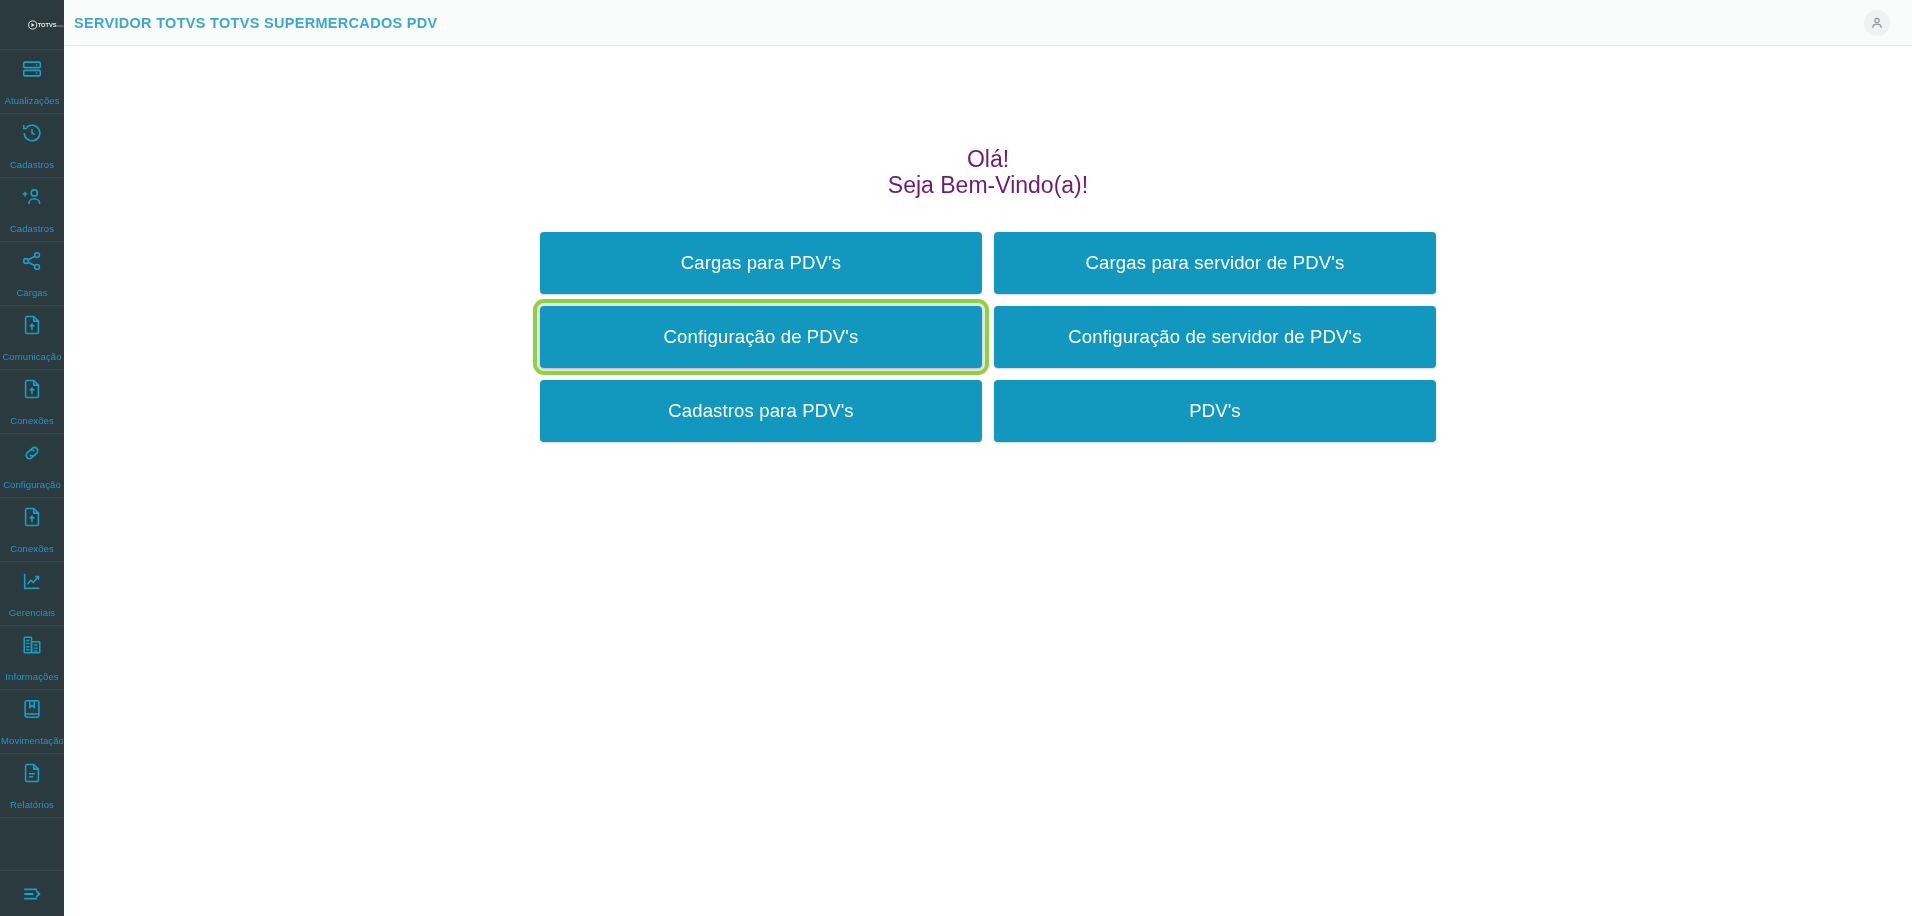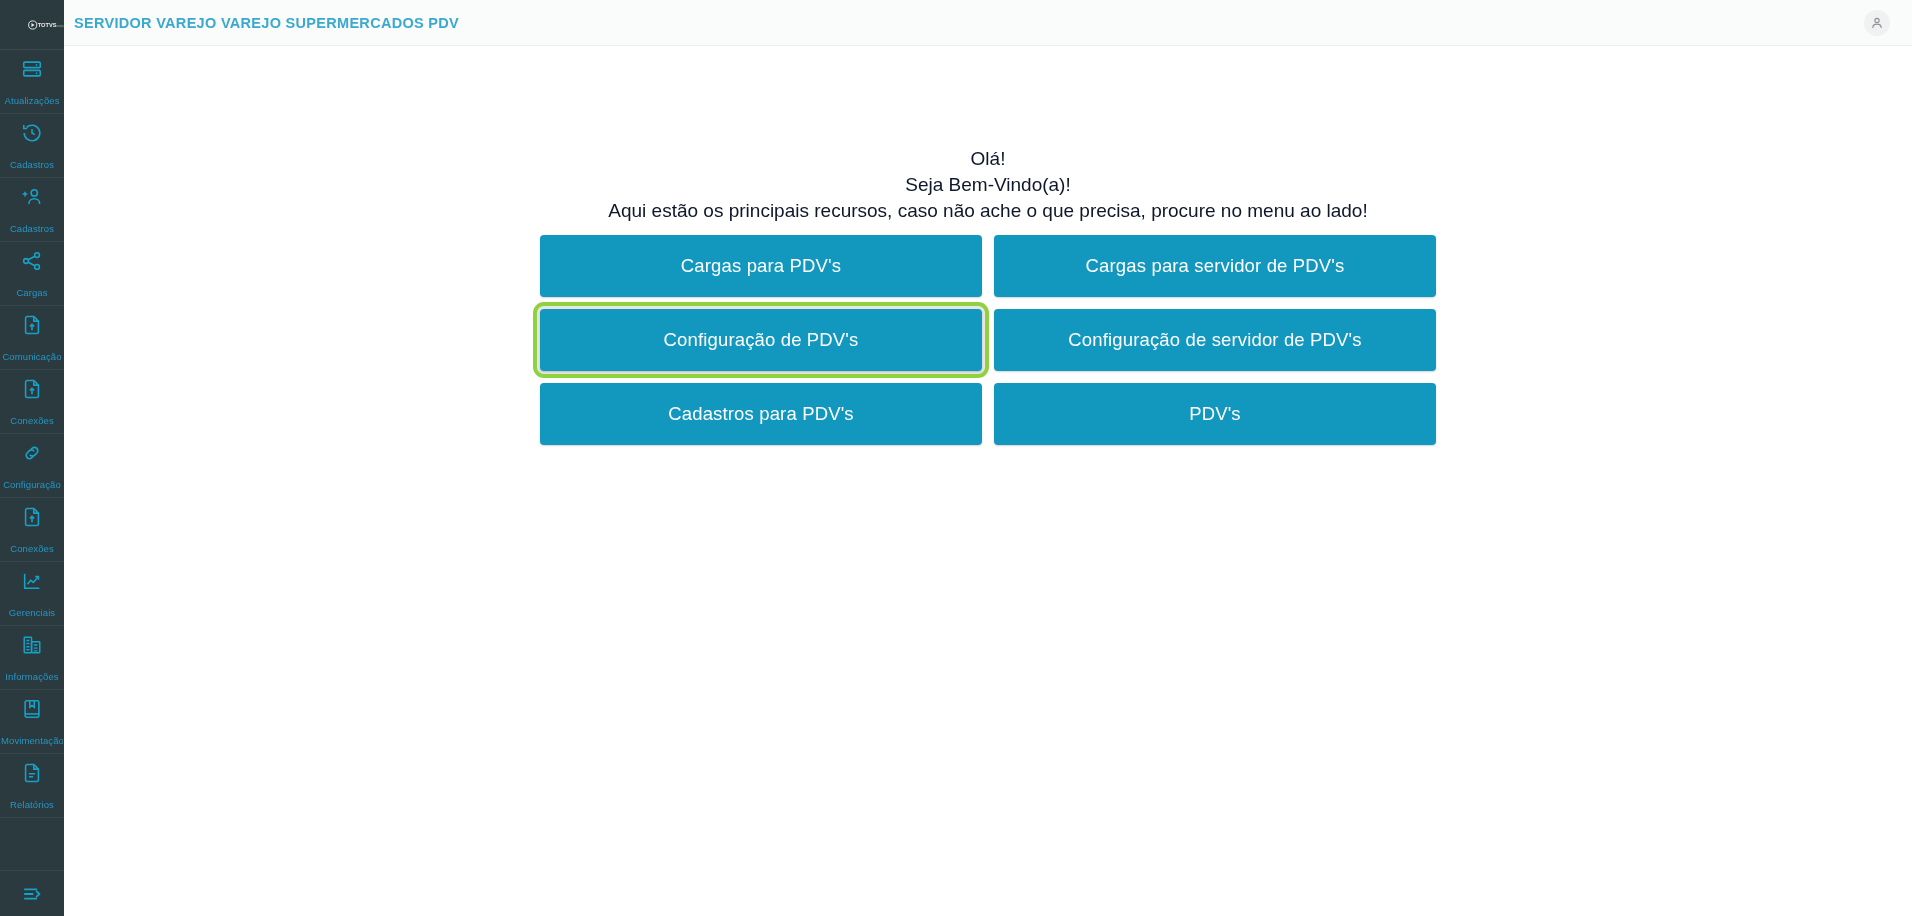--- a/index.html
+++ b/index.html
@@ -140,29 +140,29 @@
     flex: 1 1 auto;
     display: flex;
     flex-direction: column;
     align-items: center;
     padding-top: 100px;
     background: #ffffff;
   }
 
   .greeting {
     text-align: center;
-    color: #0f172a;
-    font-size: 19px;
+    color: #701a75;
+    font-size: 23px;
     line-height: 26px;
     font-weight: normal;
   }
   .greeting div { white-space: nowrap; }
 
   .btn-grid {
-    margin-top: 11px;
+    margin-top: 34px;
     display: grid;
     grid-template-columns: 442px 442px;
     grid-auto-rows: 62px;
     column-gap: 14px;
     row-gap: 8px;
     gap: 12px;
   }
 
   .tile-wrap {
     position: relative;
@@ -356,37 +356,36 @@
           <path d="M16.5 8.6 20 12l-3.5 3.4"></path>
         </svg>
       </span>
     </div>
 
   </nav>
 
   <section class="main">
 
     <header class="topbar">
-      <div class="topbar-title">SERVIDOR VAREJO VAREJO SUPERMERCADOS PDV</div>
+      <div class="topbar-title">SERVIDOR TOTVS TOTVS SUPERMERCADOS PDV</div>
       <div class="avatar">
         <span>
           <svg viewBox="0 0 24 24" fill="none" stroke="currentColor" stroke-width="2">
             <circle cx="12" cy="7.6" r="3.6"></circle>
             <path d="M4.8 20.4c0-4 3.2-6.6 7.2-6.6s7.2 2.6 7.2 6.6"></path>
           </svg>
         </span>
       </div>
     </header>
 
     <div class="content">
 
       <div class="greeting">
         <div>Olá!</div>
         <div>Seja Bem-Vindo(a)!</div>
-        <div>Aqui estão os principais recursos, caso não ache o que precisa, procure no menu ao lado!</div>
       </div>
 
       <div class="btn-grid">
 
         <div class="tile-wrap">
           <button class="tile">Cargas para PDV's</button>
         </div>
 
         <div class="tile-wrap">
           <button class="tile">Cargas para servidor de PDV's</button>

